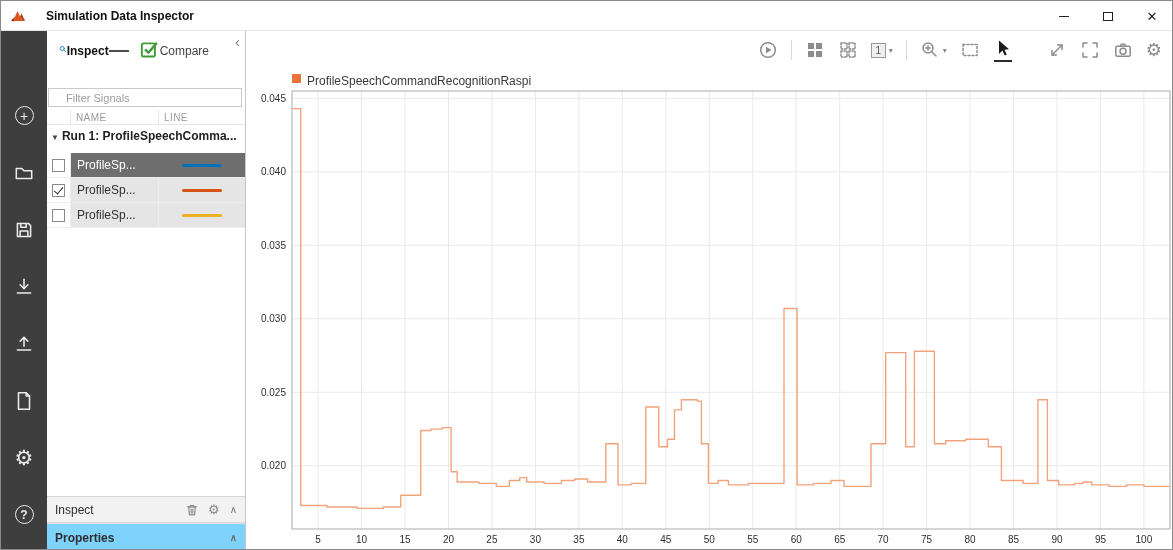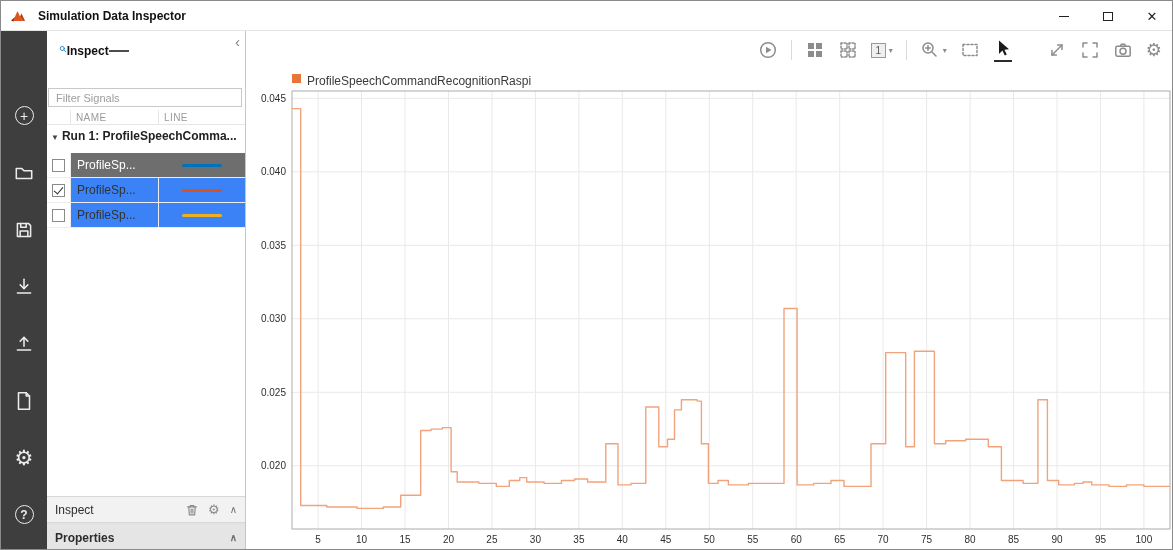--- a/index.html
+++ b/index.html
@@ -2,21 +2,21 @@
 <html><head>
 <meta charset="utf-8">
 <style>
   * { box-sizing: border-box; margin: 0; padding: 0; }
   html,body { width:1173px; height:550px; overflow:hidden; }
   body { position:relative; font-family:"Liberation Sans",sans-serif; background:#fff; border:1px solid #8a8a8a; }
 
   
   .titlebar { position:absolute; left:0; top:0; width:1173px; height:30px; background:#fff; border-bottom:1px solid #e4e4e4; display:flex; align-items:center; }
   .app-icon { margin-left:9px; width:16px; height:16px; display:inline-flex; }
-  .win-title { margin-left:12px; font-size:12px; font-weight:700; color:#111; }
+  .win-title { margin-left:20px; font-size:12px; font-weight:700; color:#111; }
   .win-controls { position:absolute; right:0; top:0; height:30px; display:flex; }
   .win-btn { width:44px; height:30px; display:flex; align-items:center; justify-content:center; color:#222; font-size:13px; cursor:default; }
   .min-glyph { width:10px; height:1px; background:#222; display:block; }
   .max-glyph { width:10px; height:9px; border:1px solid #222; display:block; }
 
   
   .rail { position:absolute; left:0; top:30px; width:46px; height:520px; background:#3e3e3e; padding-top:56px; display:flex; flex-direction:column; align-items:center; }
   .rail-btn { width:46px; height:57px; display:flex; align-items:center; justify-content:center; }
   .rail-btn svg { stroke:#ececec; fill:none; stroke-width:1.4; stroke-linecap:round; stroke-linejoin:round; }
   .rail-glyph { color:#ececec; font-size:21px; line-height:1; }
@@ -25,40 +25,40 @@
 
   
   .side-panel { position:absolute; left:46px; top:30px; width:199px; height:520px; background:#fff; border-right:1px solid #c6c6c6; }
   .tabs { position:relative; height:55px; }
   .tab { position:absolute; top:7px; width:70px; display:flex; flex-direction:row; align-items:center; cursor:default; }
   .tab-inspect { left:12px; } .tab-compare { left:92px; }
   .tab-label { font-size:12px; margin-top:3px; color:#444; }
   .tab.selected .tab-label { color:#111; font-weight:700; }
   .tab.selected::after { content:""; display:block; width:58px; height:2px; background:#4d4d4d; margin-top:3px; }
   .collapse-chevron { position:absolute; top:3px; right:5px; color:#808080; font-size:15px; line-height:1; }
-  .filter-input { position:absolute; top:57px; left:1px; width:194px; height:19px; border:1px solid #c9c9c9; font-size:11px; padding:0 7px; color:#333; font-family:"Liberation Sans",sans-serif; outline:none; }
+  .filter-input { position:absolute; top:57px; left:1px; width:194px; height:19px; border:1px solid #c9c9c9; font-size:11px; padding:0 17px; color:#333; font-family:"Liberation Sans",sans-serif; outline:none; }
   .filter-input::placeholder { color:#9d9d9d; }
   .cols { position:absolute; top:79px; left:0; width:100%; height:15px; display:flex; align-items:center; font-size:10px; letter-spacing:.4px; color:#9a9a9a; border-bottom:1px solid #e6e6e6; }
   .col-chk { width:24px; height:100%; border-right:1px solid #e6e6e6; }
   .col-name { flex:1; height:100%; line-height:15px; padding-left:5px; border-right:1px solid #e6e6e6; }
   .col-line { width:86px; height:100%; line-height:15px; padding-left:5px; }
   .run-row { position:absolute; top:95px; left:0; width:100%; height:20px; line-height:20px; font-size:12px; font-weight:700; color:#222; padding-left:4px; white-space:nowrap; overflow:hidden; }
   .run-caret { font-size:9px; color:#444; margin-right:3px; }
   .rows { position:absolute; top:122px; left:0; width:100%; }
-  .signal-row { height:25px; display:flex; align-items:stretch; border-bottom:1px solid #ededed; background:#3b82f6; }
+  .signal-row { height:25px; display:flex; align-items:stretch; border-bottom:1px solid #ededed; background:#e5e5e5; }
   .chk-cell { width:24px; display:flex; align-items:center; justify-content:center; border-right:1px solid #ededed; background:#fff; }
   .checkbox { width:13px; height:13px; border:1px solid #8a8a8a; background:#fff; position:relative; }
   .checkbox.checked::after { content:""; position:absolute; left:3px; top:0px; width:4px; height:8px; border-right:1.7px solid #2b2b2b; border-bottom:1.7px solid #2b2b2b; transform:rotate(40deg); }
   .name-cell { flex:1; display:flex; align-items:center; padding-left:6px; font-size:12px; color:#333; border-right:1px solid #ededed; }
   .line-cell { width:86px; display:flex; align-items:center; justify-content:center; }
   .line-sample { width:40px; height:3px; border-radius:1.5px; }
   .signal-row.selected .name-cell, .signal-row.selected .line-cell { background:#6e6e6e; color:#fff; border-color:#6e6e6e; }
   .archive-bar, .props-bar { position:absolute; left:0; width:100%; display:flex; align-items:center; font-size:12px; color:#2e2e2e; padding:0 8px; }
   .archive-bar { bottom:28px; height:27px; background:#f2f2f2; border-top:1px solid #d8d8d8; border-bottom:1px solid #d8d8d8; }
-  .props-bar { bottom:0; height:28px; background:#e5e5e5; border-top:1px solid #e2e2e2; font-weight:700; }
+  .props-bar { bottom:0; height:28px; background:#7dd3fc; border-top:1px solid #e2e2e2; font-weight:700; }
   .bar-label { flex:1; }
   .bar-icon { margin-left:9px; display:inline-flex; align-items:center; }
   .bar-icon svg { stroke:#8a8a8a; fill:none; stroke-width:1.3; stroke-linecap:round; }
   .bar-gear { color:#8a8a8a; font-size:13px; line-height:1; }
   .bar-chevron { color:#6f6f6f; font-size:10px; line-height:1; margin-left:10px; }
 
   
   .main { position:absolute; left:245px; top:30px; width:928px; height:520px; background:#fff; }
   .chart-toolbar { position:absolute; top:0; left:0; width:100%; height:38px; display:flex; align-items:center; justify-content:flex-end; padding-right:12px; }
   .tbtn { display:flex; flex-direction:column; align-items:center; justify-content:center; margin-left:13px; cursor:default; }
@@ -151,20 +151,27 @@
 </div>
 
 <div class="side-panel">
   <div class="tabs">
     <div class="tab tab-inspect selected">
       <svg width="22" height="22" viewBox="0 0 22 22" style="fill:none;stroke:#0b79bf;stroke-width:2.4;stroke-linecap:round;">
           <circle cx="9.5" cy="9.5" r="5.8"></circle>
           <path d="M14 14 L19 19"></path>
         </svg>
       <span class="tab-label">Inspect</span>
+    </div>
+    <div class="tab tab-compare">
+      <svg width="22" height="22" viewBox="0 0 22 22" style="fill:none;stroke:#3f9c35;stroke-width:2;stroke-linejoin:round;">
+          <rect x="3" y="5" width="14" height="14" rx="2"></rect>
+          <path d="M6.5 11.5 L10 15 L19 4.5" style="stroke-width:2.6"></path>
+        </svg>
+      <span class="tab-label">Compare</span>
     </div>
     <span class="collapse-chevron">‹</span>
   </div>
 
   <input class="filter-input" placeholder="Filter Signals" style="">
 
   <div class="cols">
     <span class="col-chk"></span>
     <span class="col-name">NAME</span>
     <span class="col-line">LINE</span>

